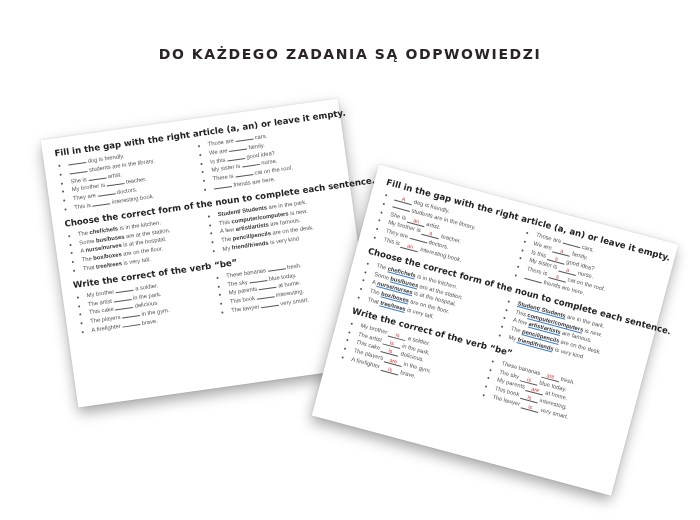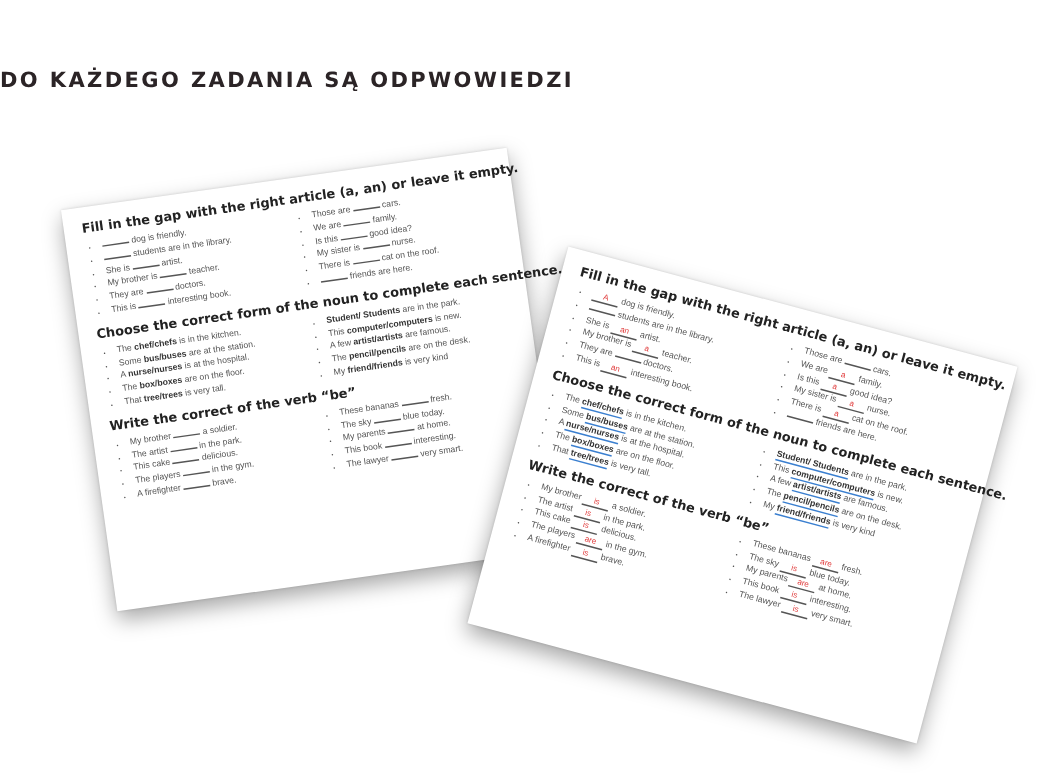--- a/index.html
+++ b/index.html
@@ -1,17 +1,17 @@
 <!DOCTYPE html>
 <html><head>
 <meta charset="utf-8">
 <style>
   html, body { margin:0; padding:0; }
   body { width:700px; height:520px; background:#ffffff; position:relative; overflow:hidden; font-family:"Liberation Sans", sans-serif; }
-  .title { position:absolute; left:0; width:700px; top:46px; font-family:"DejaVu Sans", sans-serif; font-weight:bold; font-size:14px; letter-spacing:1.6px; color:#2b2426; }
+  .title { position:absolute; left:0; width:700px; top:46px; text-align:center; font-family:"DejaVu Sans", sans-serif; font-weight:bold; font-size:14px; letter-spacing:1.6px; color:#2b2426; }
   .sheet { position:absolute; background:#fff; box-shadow:0 6px 14px rgba(0,0,0,0.35), 0 0 2px rgba(0,0,0,0.15); padding:10px 12px; box-sizing:border-box; color:#444; }
   .sheet1 { left:58px; top:118px; width:300px; height:270px; transform:rotate(-8deg); transform-origin:center; }
   .sheet2 { left:340px; top:200px; width:310px; height:260px; transform:rotate(15deg); transform-origin:center; }
   .sheet h3 { margin:0 0 3px 0; font-size:8.6px; font-weight:bold; color:#222; white-space:nowrap; font-family:"DejaVu Sans", sans-serif; }
   .cols { display:flex; gap:6px; margin-bottom:5px; }
   .col { flex:1; }
   ul { margin:0; padding-left:12px; }
   li { font-size:5.8px; line-height:8.8px; color:#555; white-space:nowrap; }
   .b { font-weight:bold; color:#333; }
   .gap { display:inline-block; min-width:18px; border-bottom:0.7px solid #555; text-align:center; color:#e03a3a; font-size:5.4px; line-height:5px; }

